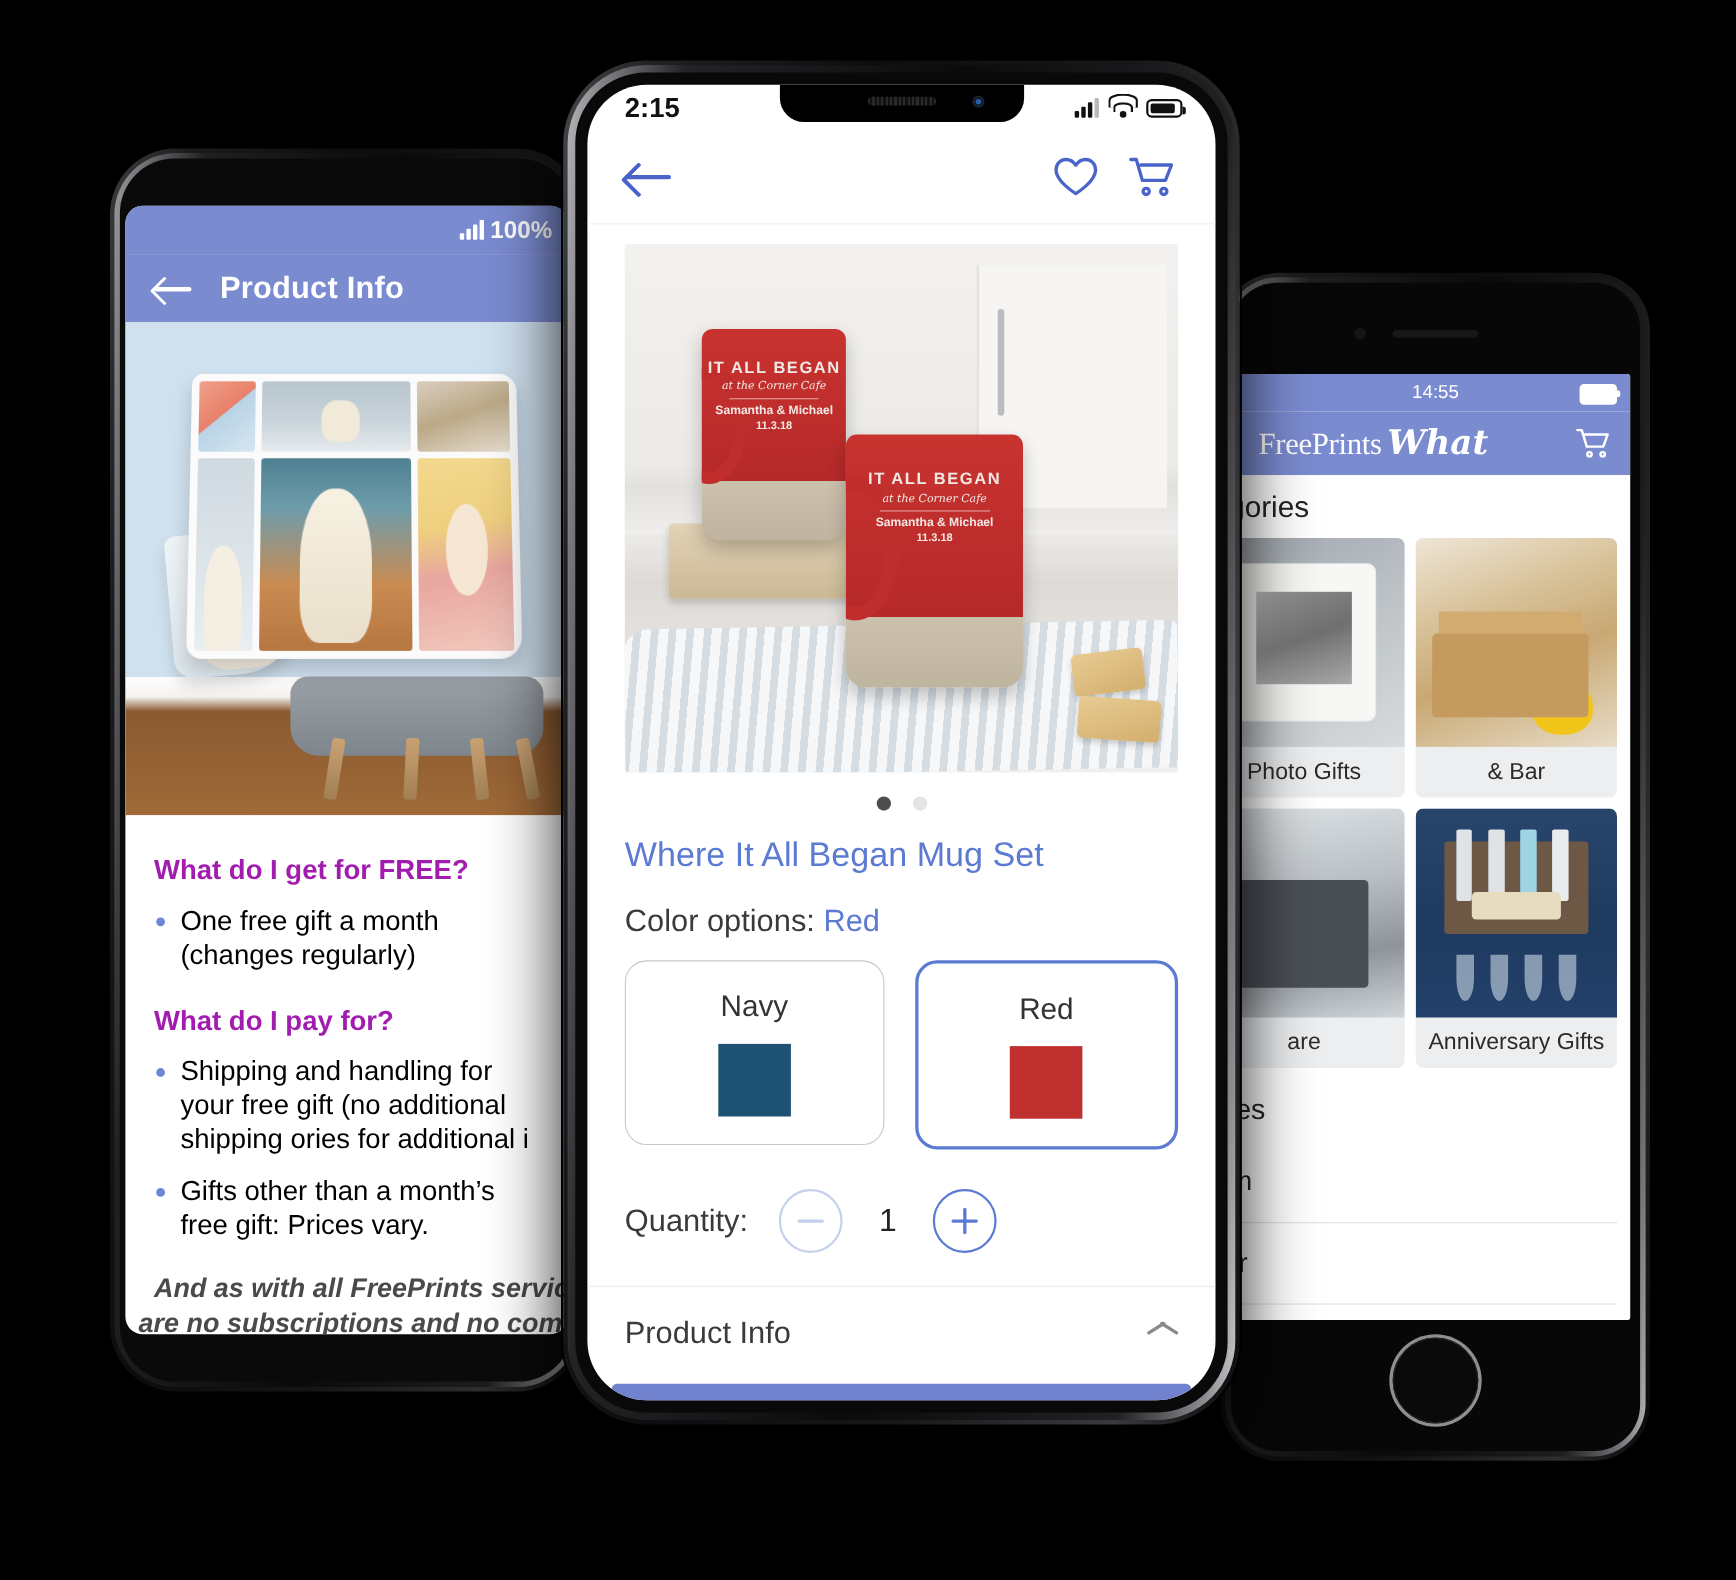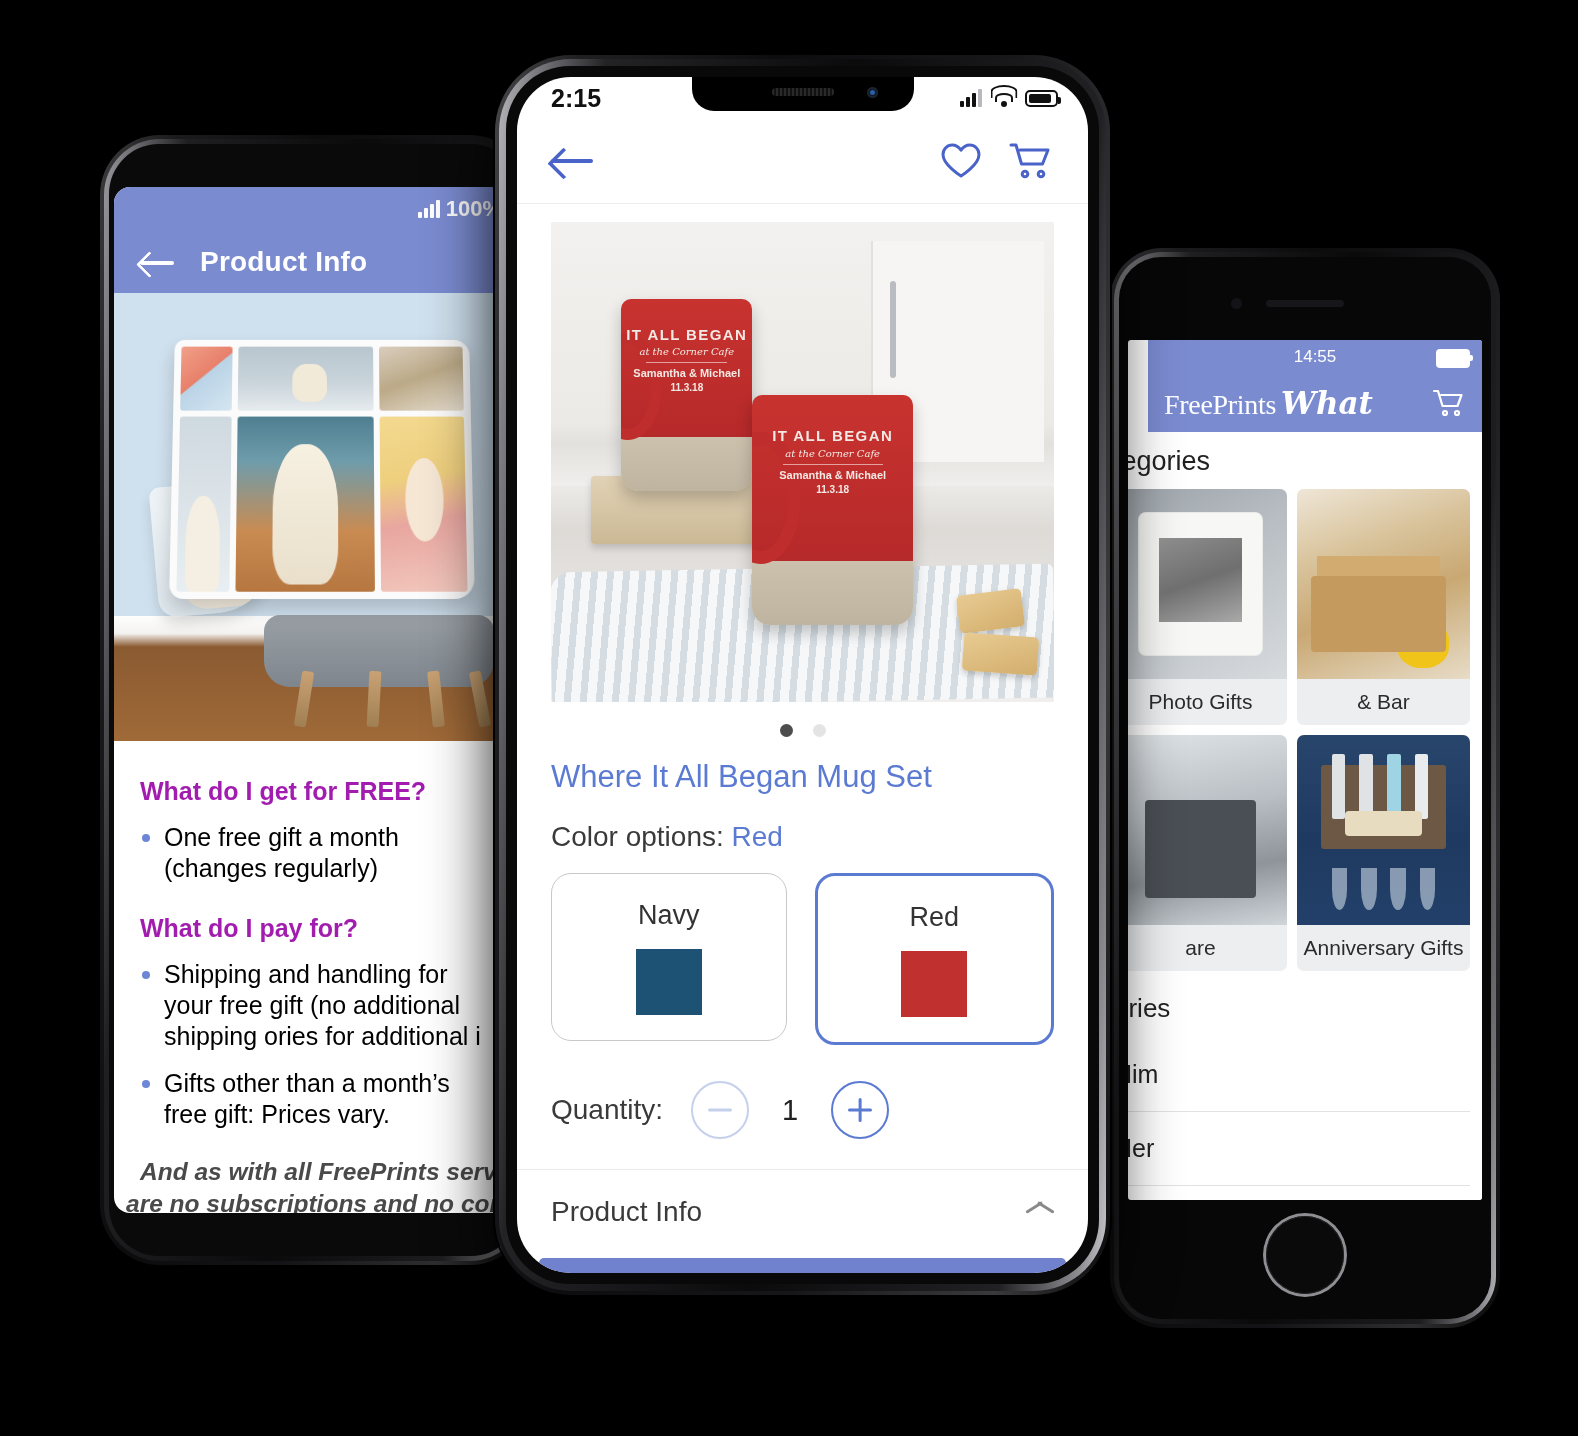--- a/index.html
+++ b/index.html
@@ -69,21 +69,21 @@
   .bullets li{position:relative;padding-left:24px;margin-bottom:16px;color:#000000;font-size:25px;line-height:1.24;white-space:nowrap;}
   .bullets li::before{content:"";position:absolute;left:2px;top:12px;width:8px;height:8px;border-radius:50%;background:#6d86d6;}
   .closing{margin-top:26px;color:#4a4a4a;font-size:24.5px;font-weight:700;font-style:italic;line-height:1.3;white-space:nowrap;}
   .closing .ln2{margin-left:-14px;display:block;}
 
   
   #right-phone{left:1110px;top:248px;width:390px;height:1080px;}
   #right-phone .bezel{border-radius:52px;}
   #right-phone .rim{border-radius:48px;}
   #right-phone .body-in{border-radius:42px;background:#070708;}
-  #right-phone .screen{left:18px;top:92px;right:18px;bottom:128px;border-radius:3px;padding-left:20px;}
+  #right-phone .screen{left:18px;top:92px;right:18px;bottom:128px;border-radius:3px;}
   .home-btn{position:absolute;left:50%;transform:translateX(-50%);bottom:34px;width:78px;height:78px;border-radius:50%;
       background:#0a0a0b;box-shadow:0 0 0 3px #8f8f93, inset 0 0 0 1px #222;}
   .r-speaker{position:absolute;left:50%;transform:translateX(-50%);top:52px;width:78px;height:7px;border-radius:4px;background:#17171a;}
   .r-cam{position:absolute;left:calc(50% - 74px);top:50px;width:11px;height:11px;border-radius:50%;background:#141418;}
   .r-status{height:34px;background:#7b8bd0;display:flex;align-items:center;justify-content:center;position:relative;color:#fff;font-size:17px;}
   .r-batt{position:absolute;right:12px;top:9px;width:30px;height:15px;border:2px solid #fff;border-radius:4px;background:#fff;}
   .r-batt::after{content:"";position:absolute;right:-5px;top:4px;width:3px;height:6px;background:#fff;border-radius:0 2px 2px 0;}
   .r-appbar{height:58px;background:#7b8bd0;display:flex;align-items:center;justify-content:space-between;padding:0 16px;}
   .fp-logo{color:#fff;font-size:28px;display:flex;align-items:baseline;gap:5px;}
   .fp-logo .a{font-family:"Liberation Serif",serif;font-weight:400;letter-spacing:-.3px;}
@@ -107,21 +107,21 @@
   .img-wine{background:linear-gradient(180deg,#28456c 0%,#1f3a60 55%,#22406a 100%);position:relative;}
   .img-wine .rack{position:absolute;left:14%;top:16%;width:72%;height:44%;background:#6c5844;border-radius:3px;}
   .img-wine .plate{position:absolute;left:28%;top:40%;width:44%;height:13%;background:#e8dcc0;border-radius:4px;}
   .img-wine .btl{position:absolute;top:10%;width:8%;height:34%;background:#dfe3e6;border-radius:2px;}
   .img-wine .glass{position:absolute;bottom:8%;width:9%;height:22%;background:rgba(220,232,240,.55);border-radius:0 0 50% 50%;}
   .r-sublist{margin-left:-46px;padding:0 12px;}
   .r-sub-head{font-size:26px;color:#222;padding:22px 0 14px;}
   .r-row{font-size:25px;color:#222;padding:22px 0;border-bottom:1px solid #e2e2e2;}
 
   
-  #center-phone{left:495px;top:55px;width:615px;height:1240px;}
+  #center-phone{left:512px;top:55px;width:615px;height:1240px;}
   #center-phone .bezel{border-radius:76px;background:
       linear-gradient(100deg,#48484b 0%,#202023 10%,#0d0d0f 34%,#17171a 62%,#3a3a3d 86%,#0b0b0c 100%);
       box-shadow:0 0 0 2px #000, 0 26px 64px rgba(0,0,0,.9);}
   #center-phone .rim{border-radius:72px;background:
       linear-gradient(95deg,#b9b9bd 0%,#7d7d82 5%,#232326 15%,#0b0b0c 50%,#212124 85%,#8d8d92 96%,#cbcbcf 100%);}
   #center-phone .body-in{inset:11px;border-radius:64px;background:#09090a;}
   #center-phone .screen{left:22px;top:22px;right:22px;bottom:22px;border-radius:54px;background:#fff;}
   .notch{position:absolute;left:50%;transform:translateX(-50%);top:0;width:222px;height:34px;background:#000;
       border-radius:0 0 22px 22px;z-index:9;}
   .notch .spk{position:absolute;left:50%;transform:translateX(-50%);top:11px;width:62px;height:8px;border-radius:4px;

